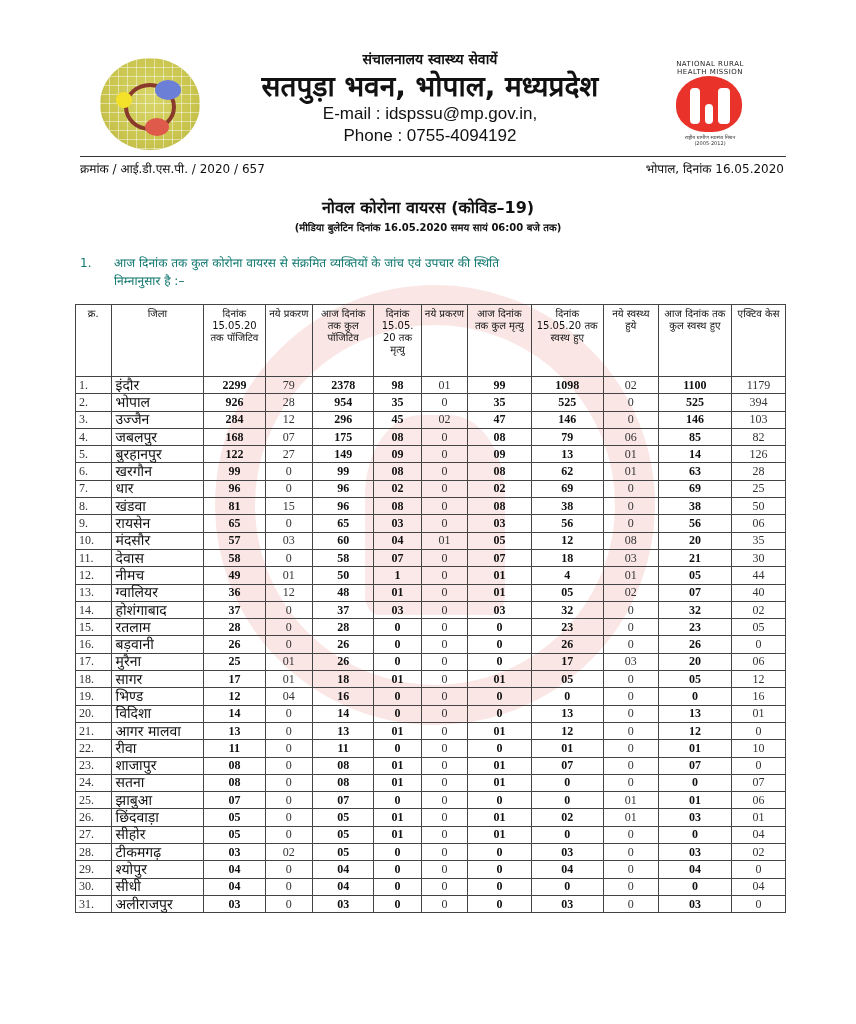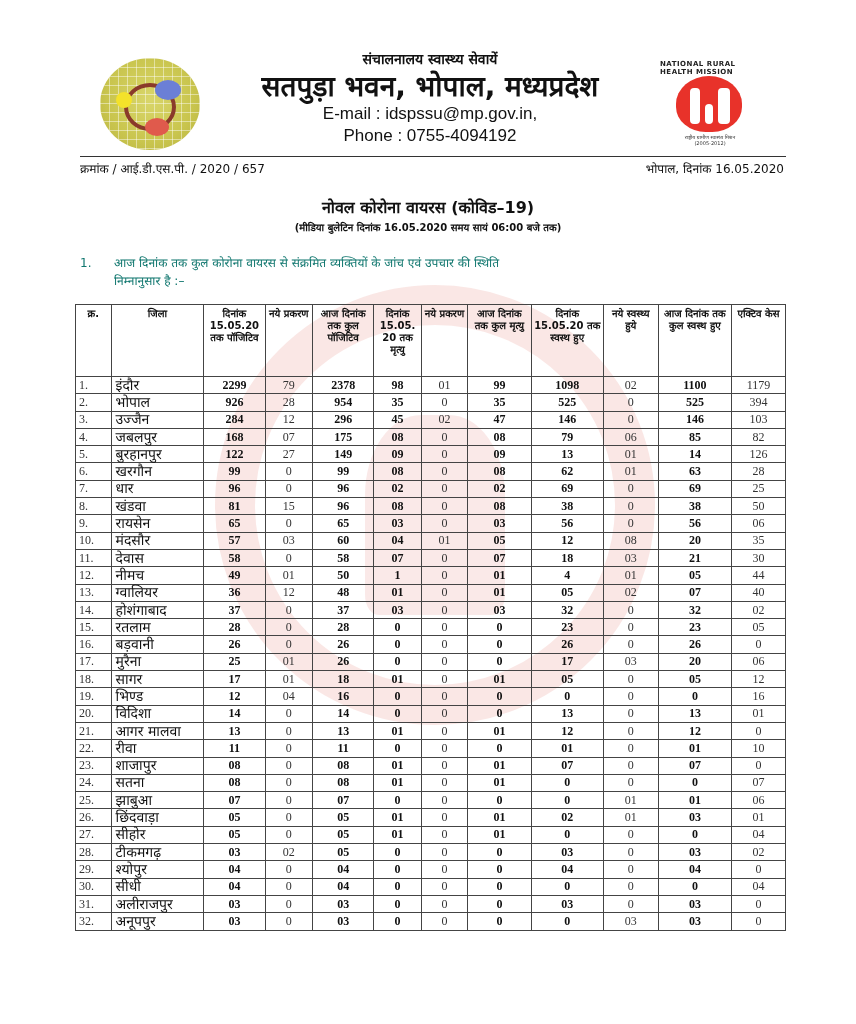--- a/index.html
+++ b/index.html
@@ -7,39 +7,39 @@
   .watermark { position: absolute; left: 215px; top: 285px; width: 440px; height: 440px; border-radius: 50%; border: 40px solid rgba(225,120,110,0.18); box-sizing: border-box; pointer-events: none; }
   .watermark::after { content: ""; position: absolute; left: 110px; top: 90px; width: 140px; height: 200px; background: rgba(225,120,110,0.16); border-radius: 40% 40% 10% 10%; }
   .logo-left { position: absolute; left: 100px; top: 58px; width: 100px; height: 92px; border-radius: 50%; background: radial-gradient(circle at 50% 45%, #d9d66a 0%, #c9c54e 60%, #b7b240 100%); overflow: hidden; }
   .logo-left .grid { position: absolute; inset: 0; background-image: linear-gradient(rgba(255,255,255,0.45) 1px, transparent 1px), linear-gradient(90deg, rgba(255,255,255,0.45) 1px, transparent 1px); background-size: 9px 9px; }
   .logo-left .blob-y { position: absolute; left: 16px; top: 34px; width: 16px; height: 16px; border-radius: 50%; background: #f4e22a; }
   .logo-left .blob-b { position: absolute; left: 55px; top: 22px; width: 26px; height: 20px; border-radius: 50%; background: #6b7fd6; }
   .logo-left .blob-r { position: absolute; left: 45px; top: 60px; width: 24px; height: 18px; border-radius: 50%; background: #e05a4c; }
   .logo-left .ring { position: absolute; left: 24px; top: 25px; width: 52px; height: 48px; border-radius: 50%; border: 4px solid #8a3a2a; box-sizing: border-box; }
   .logo-right { position: absolute; left: 660px; top: 60px; width: 100px; height: 92px; }
   .logo-right .disc { position: absolute; left: 16px; top: 16px; width: 66px; height: 56px; border-radius: 50% 50% 45% 45%; background: #e8322a; }
-  .logo-right .ring-text { position: absolute; left: 0; top: 0; width: 100px; font-size: 7px; font-weight: bold; color: #222; letter-spacing: 0.5px; }
+  .logo-right .ring-text { position: absolute; left: 0; top: 0; width: 100px; font-size: 7px; font-weight: normal; color: #222; text-align: center; letter-spacing: 0.5px; }
   .logo-right .fig { position: absolute; background: #fff; border-radius: 4px; }
   .logo-right .sub { position: absolute; left: 12px; top: 74px; width: 76px; font-size: 5px; text-align: center; color: #333; }
   .header { position: absolute; left: 230px; top: 45px; width: 400px; text-align: center; }
   .header .t1 { font-size: 14px; font-weight: bold; line-height: 28px; }
   .header .t2 { font-size: 28px; font-weight: bold; line-height: 28px; }
   .header .t3 { font-family: Liberation Sans, sans-serif; font-size: 17px; line-height: 22px; margin-top: 2px; }
   .header .t4 { font-family: Liberation Sans, sans-serif; font-size: 17px; line-height: 22px; }
   .hr { position: absolute; left: 80px; top: 156px; width: 706px; height: 1px; background: #333; }
   .ref-left { position: absolute; left: 80px; top: 160px; font-size: 12px; }
   .ref-right { position: absolute; right: 72px; top: 160px; font-size: 12px; }
   .title1 { position: absolute; left: 0; width: 856px; top: 196px; text-align: center; font-size: 16px; font-weight: bold; }
   .title2 { position: absolute; left: 0; width: 856px; top: 220px; text-align: center; font-size: 10px; font-weight: bold; }
   .para { position: absolute; left: 80px; top: 254px; width: 706px; font-size: 12px; line-height: 18px; color: #0f766e; }
   .para .num { display: inline-block; width: 34px; }
   .para .line2 { padding-left: 34px; }
   table.data { position: absolute; left: 75px; top: 304px; width: 711px; border-collapse: collapse; font-size: 11px; }
   table.data th, table.data td { border: 1px solid #444; padding: 0 2px; text-align: center; }
-  table.data th { font-weight: bold; font-size: 10px; line-height: 12px; vertical-align: top; height: 68px; padding-top: 3px; }
+  table.data th { font-weight: normal; font-size: 10px; line-height: 12px; vertical-align: top; height: 68px; padding-top: 3px; }
   table.data td { height: 16.3px; line-height: 15px; font-family: "Liberation Serif", serif; font-size: 12px; }
   table.data td.sno { text-align: left; padding-left: 3px; color: #333; }
   table.data td.dist { text-align: left; padding-left: 4px; font-family: "DejaVu Sans", sans-serif; font-size: 14px; }
   table.data td.b { font-weight: bold; }
   table.data td.n { color: #333; }
 </style>
 </head>
 <body>
 
 <div class="watermark"></div>
@@ -542,28 +542,14 @@
         <td class="n">0</td>
         <td class="b">03</td>
         <td class="b">0</td>
         <td class="n">0</td>
         <td class="b">0</td>
         <td class="b">03</td>
         <td class="n">0</td>
         <td class="b">03</td>
         <td class="n">0</td>
       </tr>
-      <tr>
-        <td class="sno">32.</td>
-        <td class="dist">अनूपपुर</td>
-        <td class="b">03</td>
-        <td class="n">0</td>
-        <td class="b">03</td>
-        <td class="b">0</td>
-        <td class="n">0</td>
-        <td class="b">0</td>
-        <td class="b">0</td>
-        <td class="n">03</td>
-        <td class="b">03</td>
-        <td class="n">0</td>
-      </tr>
     </tbody>
 </table>
 
 </body></html>

